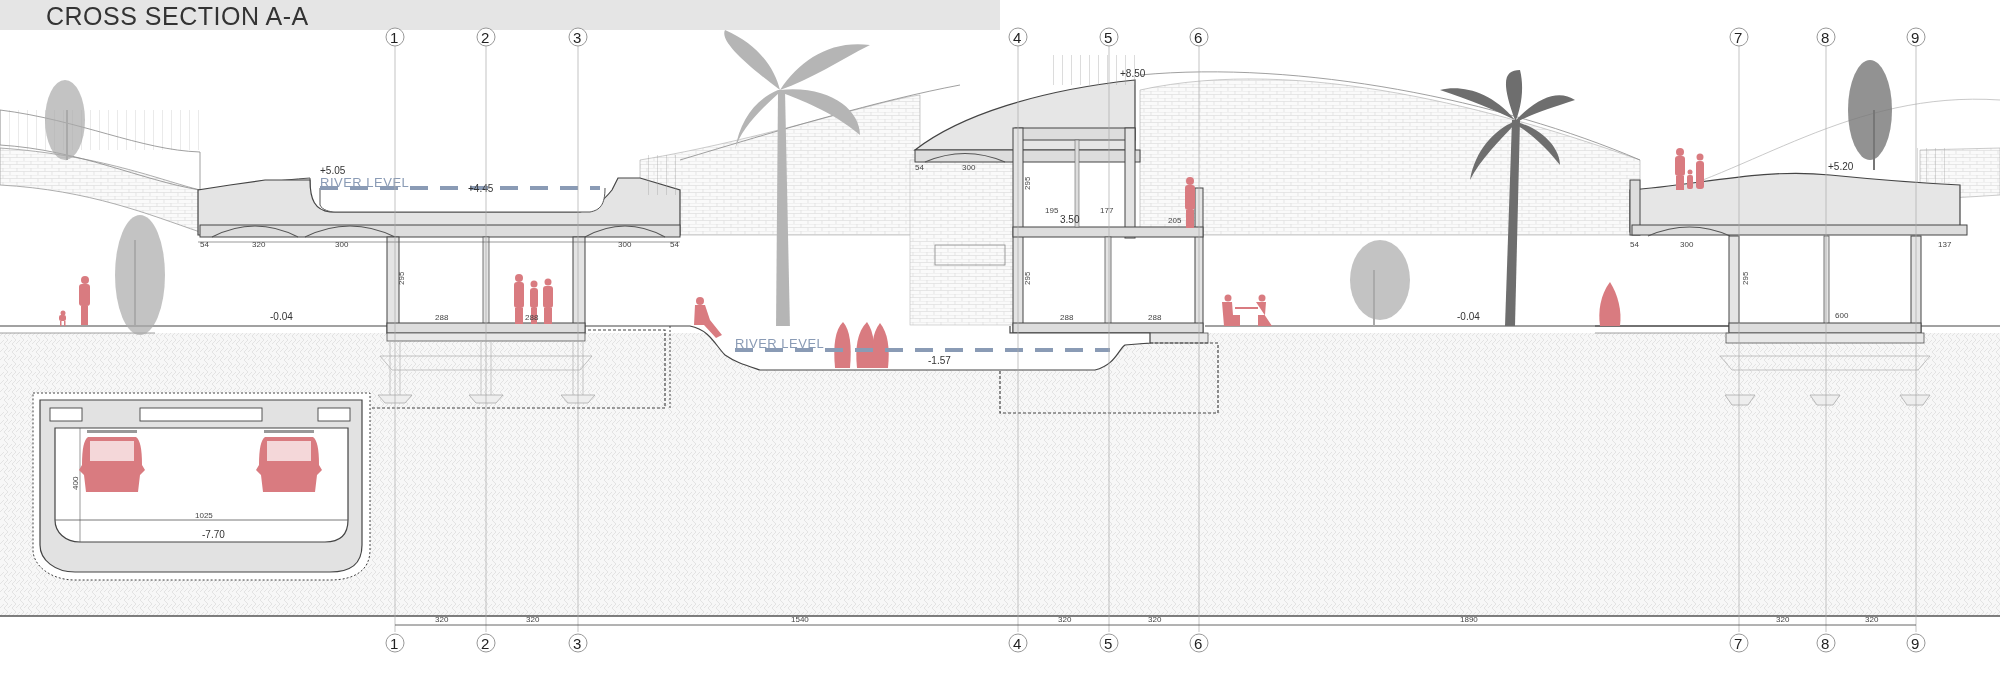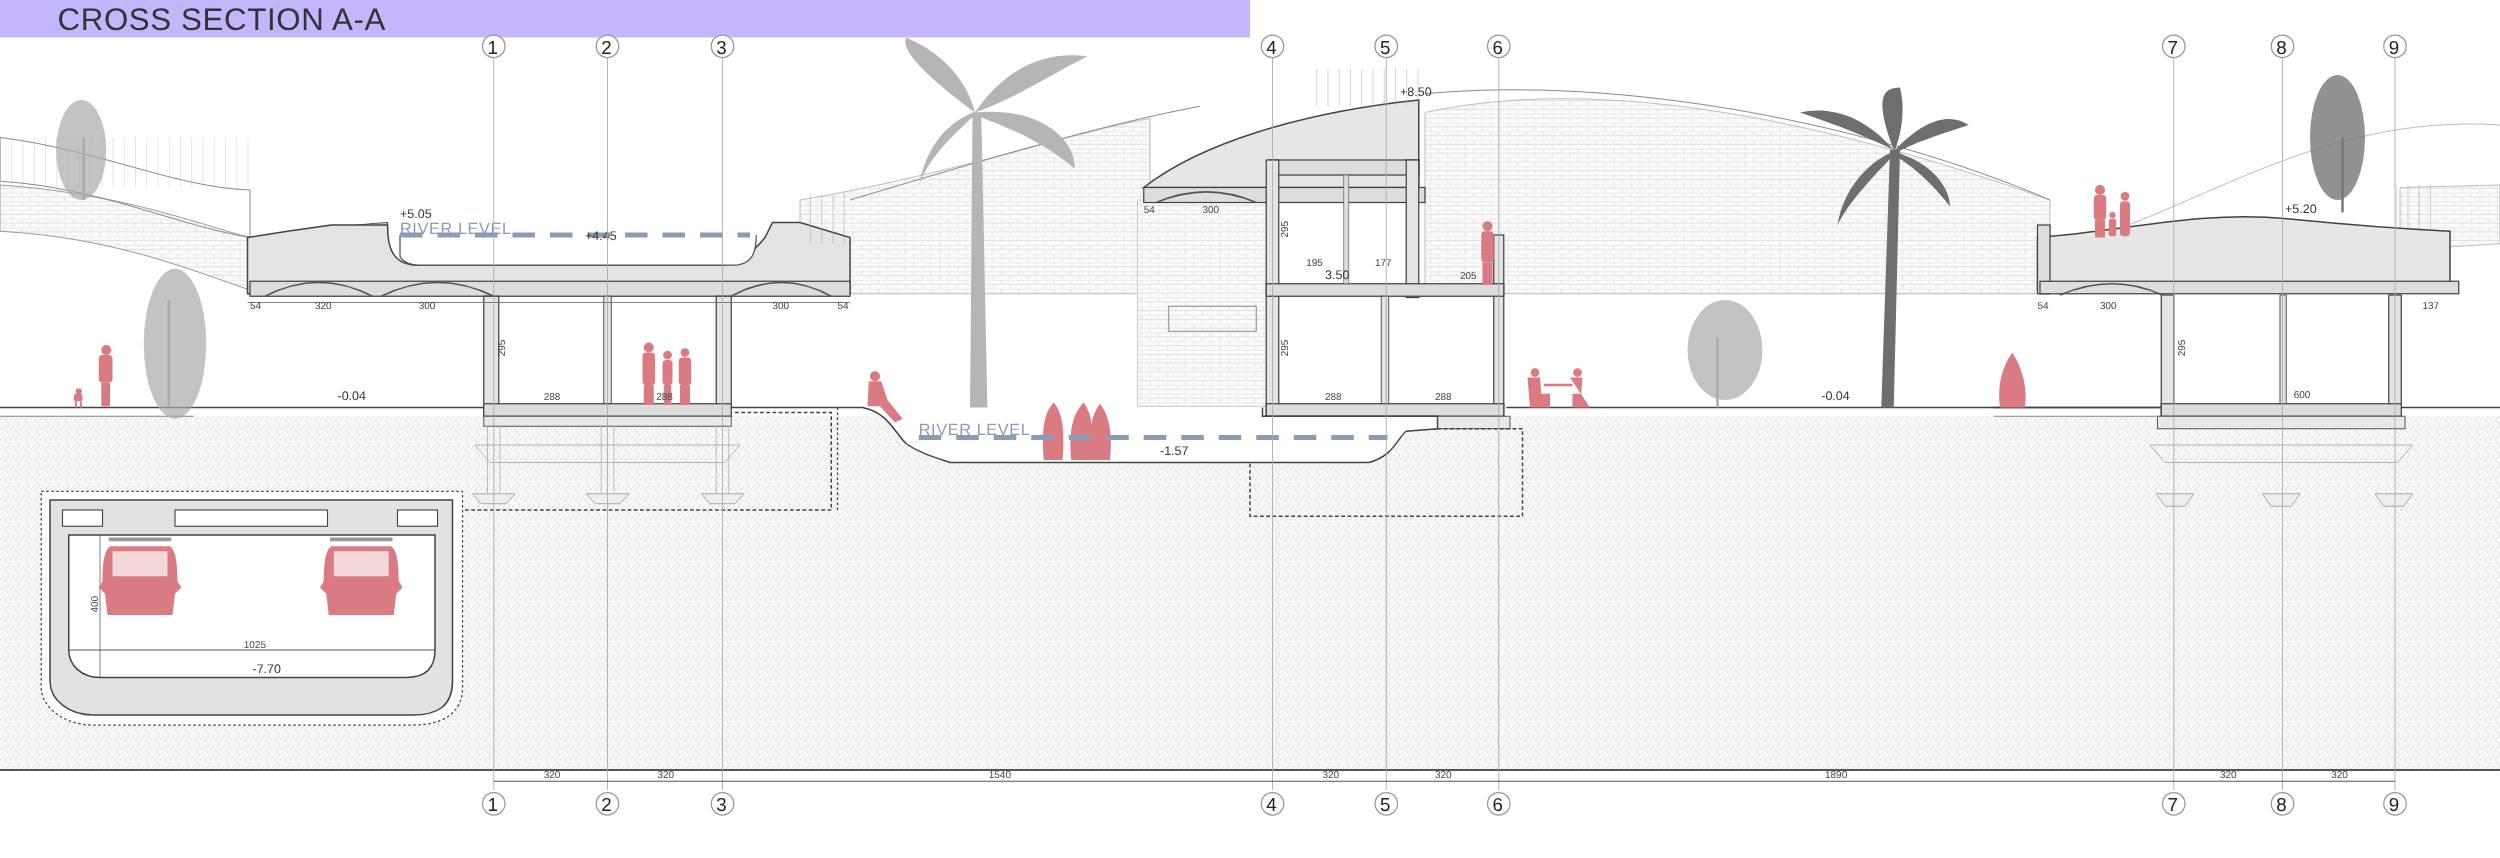--- a/index.html
+++ b/index.html
@@ -1,17 +1,17 @@
 <!DOCTYPE html>
 <html><head>
 <meta charset="utf-8">
 <style>
   html, body { margin: 0; padding: 0; background: #ffffff; }
   body { width: 2000px; height: 686px; position: relative; overflow: hidden; font-family: "Liberation Sans", sans-serif; }
-  .title-bar { position: absolute; left: 0; top: 0; width: 1000px; height: 30px; background: #c4b5fd; text-align: center; }
+  .title-bar { position: absolute; left: 0; top: 0; width: 1000px; height: 30px; background: #e5e5e5; text-align: center; }
   .title-text { position: absolute; left: 46px; top: 2px; font-size: 25px; color: #333; letter-spacing: 0.5px; font-family: "Liberation Sans", sans-serif; font-weight: normal; }
   svg { position: absolute; left: 0; top: 0; }
   .dim { font-family: "Liberation Sans", sans-serif; font-size: 8px; fill: #444; }
   .lvl { font-family: "Liberation Sans", sans-serif; font-size: 10px; fill: #333; }
   .grid-num { font-family: "Liberation Sans", sans-serif; font-size: 15px; fill: #222; }
   .river { font-family: "Liberation Sans", sans-serif; font-size: 13px; fill: #8a9bb5; letter-spacing: 0.5px; }
 </style>
 </head>
 <body>
 

